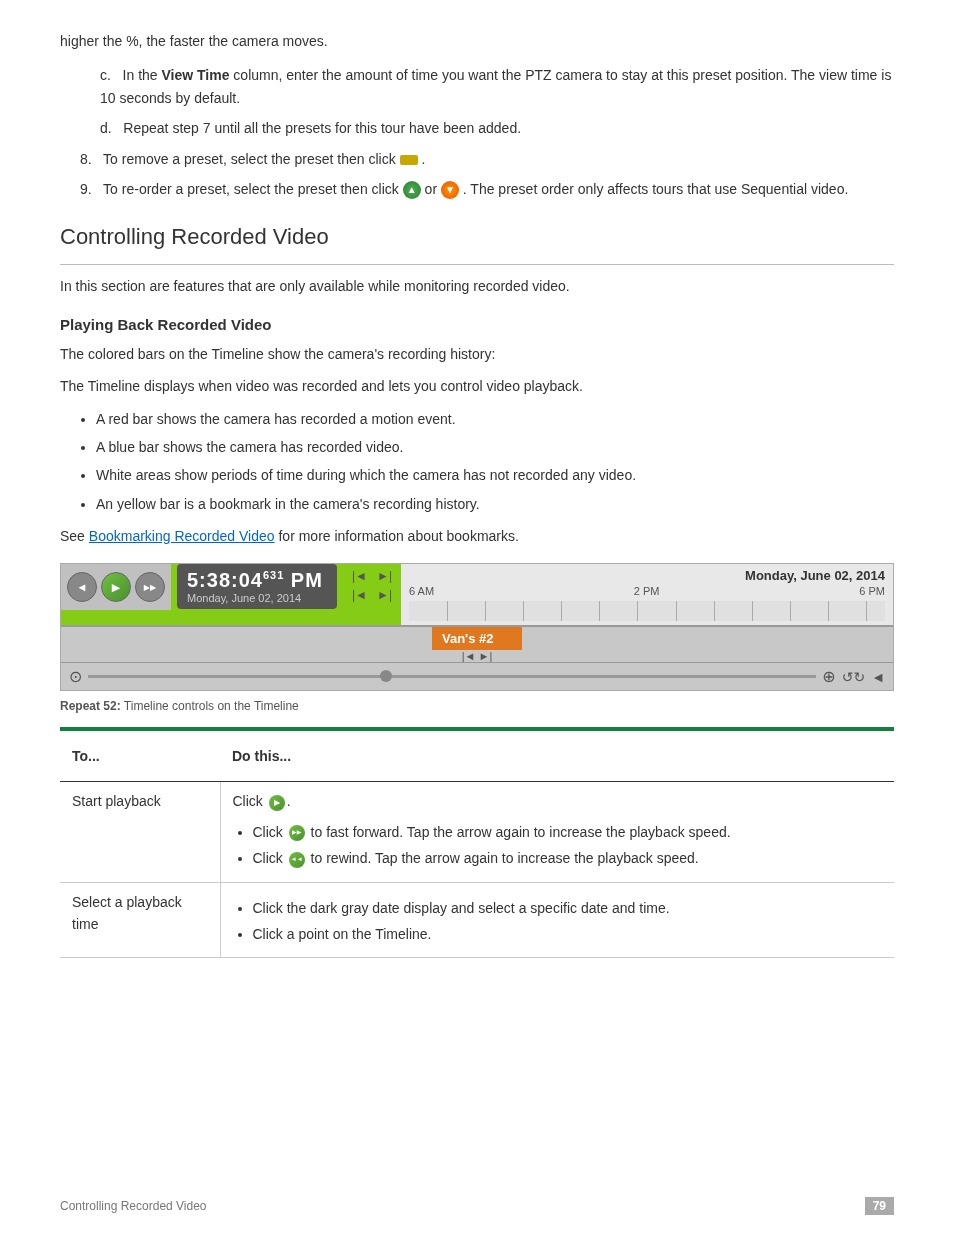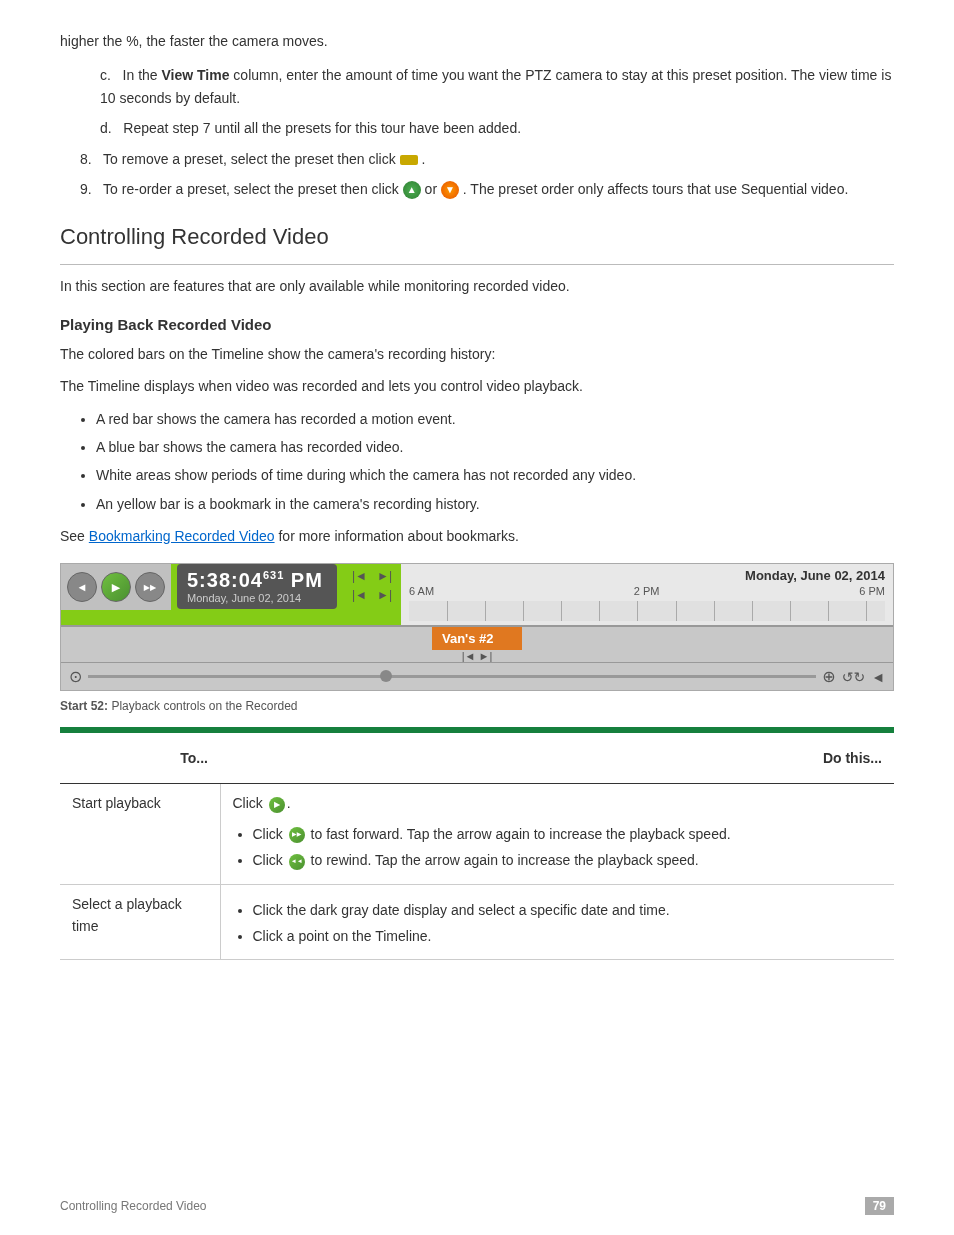--- a/index.html
+++ b/index.html
@@ -351,24 +351,24 @@
     }
 
     
     .info-table {
       width: 100%;
       border-collapse: collapse;
       margin-top: 4px;
     }
 
     .info-table th {
-      border-top: 6px solid #15803d;
+      border-top: 4px solid #15803d;
       border-bottom: 1px solid #333;
       padding: 17px 12px;
-      text-align: right;
+      text-align: left;
       font-weight: bold;
       font-size: 14px;
     }
 
     .info-table td {
       border-bottom: 1px solid #ccc;
       padding: 8px 12px;
       vertical-align: top;
       line-height: 1.6;
     }
@@ -603,22 +603,22 @@
       </div>
       <span class="zoom-plus">⊕</span>
       <div class="zoom-icons">
         <span>↺↻</span>
         <span>◄</span>
       </div>
     </div>
   </div>
 
   <p class="figure-caption">
-    <strong>Start 52:</strong>
-    <span>Playback controls on the Recorded</span>
+    <strong>Repeat 52:</strong>
+    <span>Timeline controls on the Timeline</span>
   </p>
 
   <table class="info-table">
     <thead>
       <tr>
         <th style="width:160px;">To...</th>
         <th>Do this...</th>
       </tr>
     </thead>
     <tbody>

